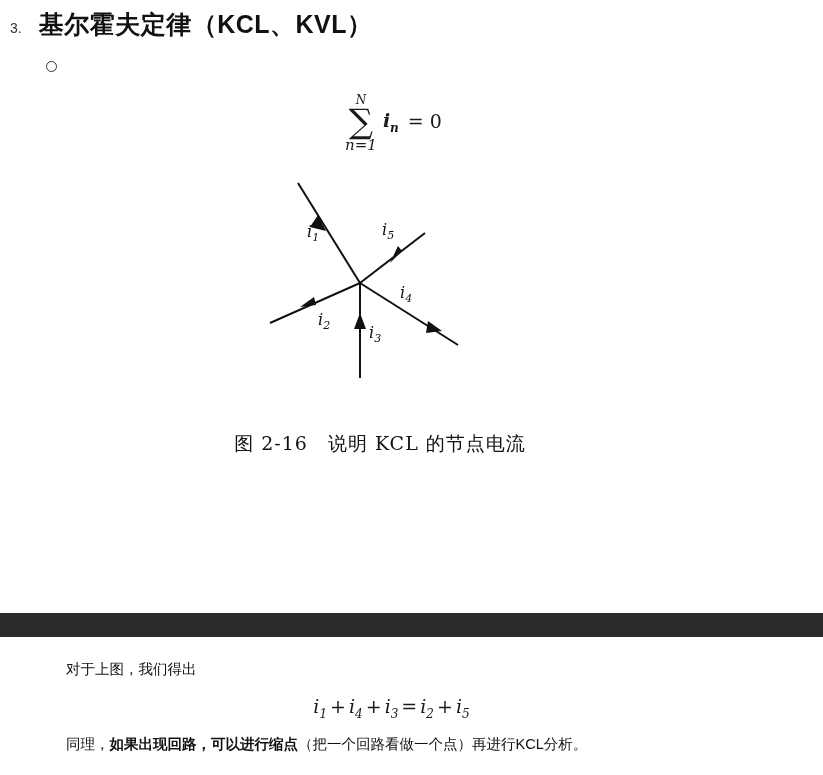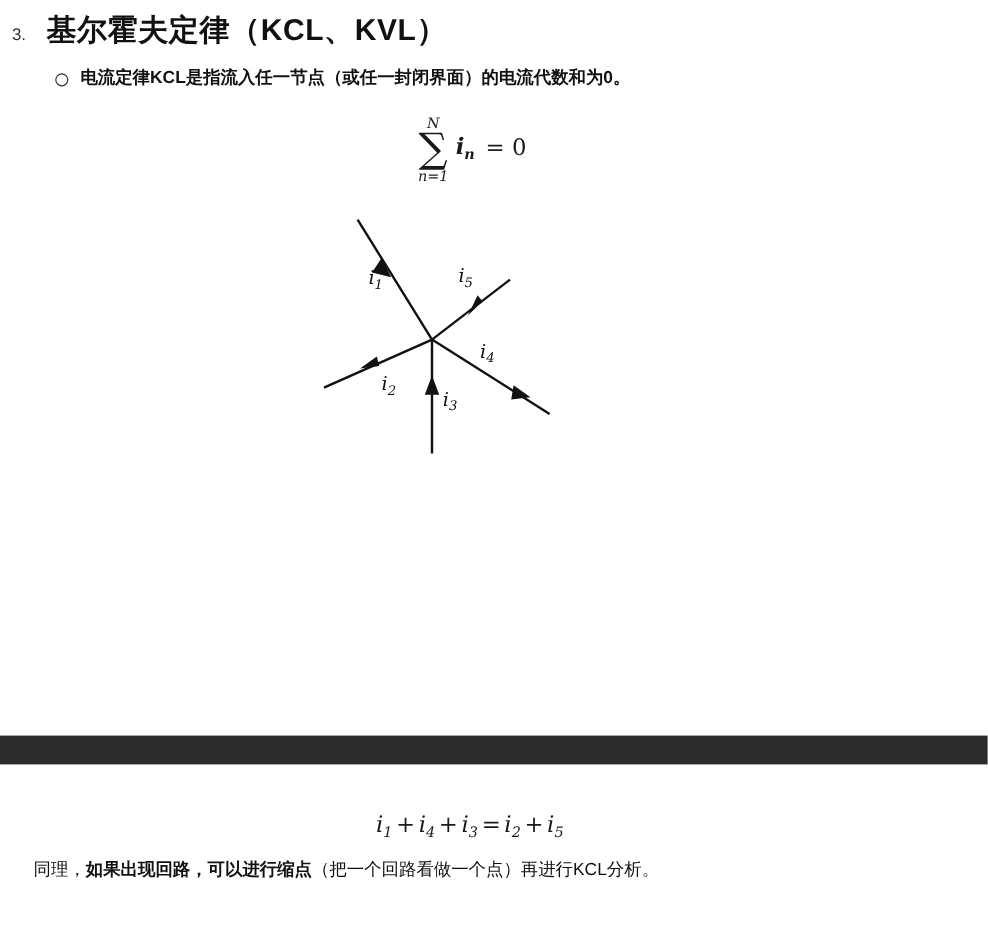--- a/index.html
+++ b/index.html
@@ -83,21 +83,21 @@
   .sigma-top {
     font-size: 12px;
     font-style: italic;
     margin-bottom: 1px;
   }
   .sigma-glyph {
     font-size: 34px;
     line-height: 0.85;
   }
   .sigma-bot {
-    font-size: 12px;
+    font-size: 15px;
     font-style: italic;
     margin-top: 2px;
   }
   .sum-body {
     font-size: 19px;
     font-style: italic;
     margin-left: 6px;
     position: relative;
     top: -2px;
     font-weight: bold;
@@ -173,41 +173,40 @@
     font-size: 12px;
     vertical-align: sub;
     font-style: italic;
   }
   .formula-kcl .op {
     font-style: normal;
     margin: 0 3px;
   }
   .lower-line2 {
     margin-top: 14px;
-    margin-left: 28px;
+    margin-left: 66px;
     font-size: 14.5px;
     color: #111;
   }
   .lower-line2 .bold {
     font-weight: bold;
   }
 </style>
 </head>
 <body>
 
 <div class="page">
 
   <div class="heading-row">
     <span class="heading-num">3.</span>
     <span class="heading-text">基尔霍夫定律（KCL、KVL）</span>
   </div>
 
   <div class="bullet-row">
     <span class="bullet-marker"></span>
-    <span class="bullet-text">电流定律KCL是指流入任一节点（或任一封闭界面）的电流代数和为0。</span>
   </div>
 
   <div class="formula-sum">
     <div class="sum-wrap">
       <div class="sigma-block">
         <span class="sigma-top">N</span>
         <span class="sigma-glyph">∑</span>
         <span class="sigma-bot">n=1</span>
       </div>
       <span class="sum-body"><span>i</span><span class="sub">n</span></span>
@@ -242,25 +241,27 @@
         <polygon points="130,140 124,156 136,156"></polygon>
       </g>
       <g font-family="DejaVu Serif, serif" font-style="italic" fill="#111">
         <text x="77" y="64" font-size="16">i<tspan font-size="11" dy="4">1</tspan></text>
         <text x="152" y="62" font-size="16">i<tspan font-size="11" dy="4">5</tspan></text>
         <text x="88" y="152" font-size="16">i<tspan font-size="11" dy="4">2</tspan></text>
         <text x="170" y="125" font-size="16">i<tspan font-size="11" dy="4">4</tspan></text>
         <text x="139" y="165" font-size="16">i<tspan font-size="11" dy="4">3</tspan></text>
       </g>
     </svg>
+    <div class="figure-caption">图 2-16　说明 KCL 的节点电流</div>
   </div>
 
   <div class="dark-band"></div>
 
   <div class="lower">
+    <div class="lower-line1">对于上图，我们得出</div>
 
     <div class="formula-kcl">
       <span><span>i</span><span class="sub">1</span></span><span class="op">+</span><span><span>i</span><span class="sub">4</span></span><span class="op">+</span><span><span>i</span><span class="sub">3</span></span><span class="op">=</span><span><span>i</span><span class="sub">2</span></span><span class="op">+</span><span><span>i</span><span class="sub">5</span></span>
     </div>
 
     <div class="lower-line2">
       <span>同理，</span><span class="bold">如果出现回路，可以进行缩点</span><span>（把一个回路看做一个点）再进行KCL分析。</span>
     </div>
   </div>
 

